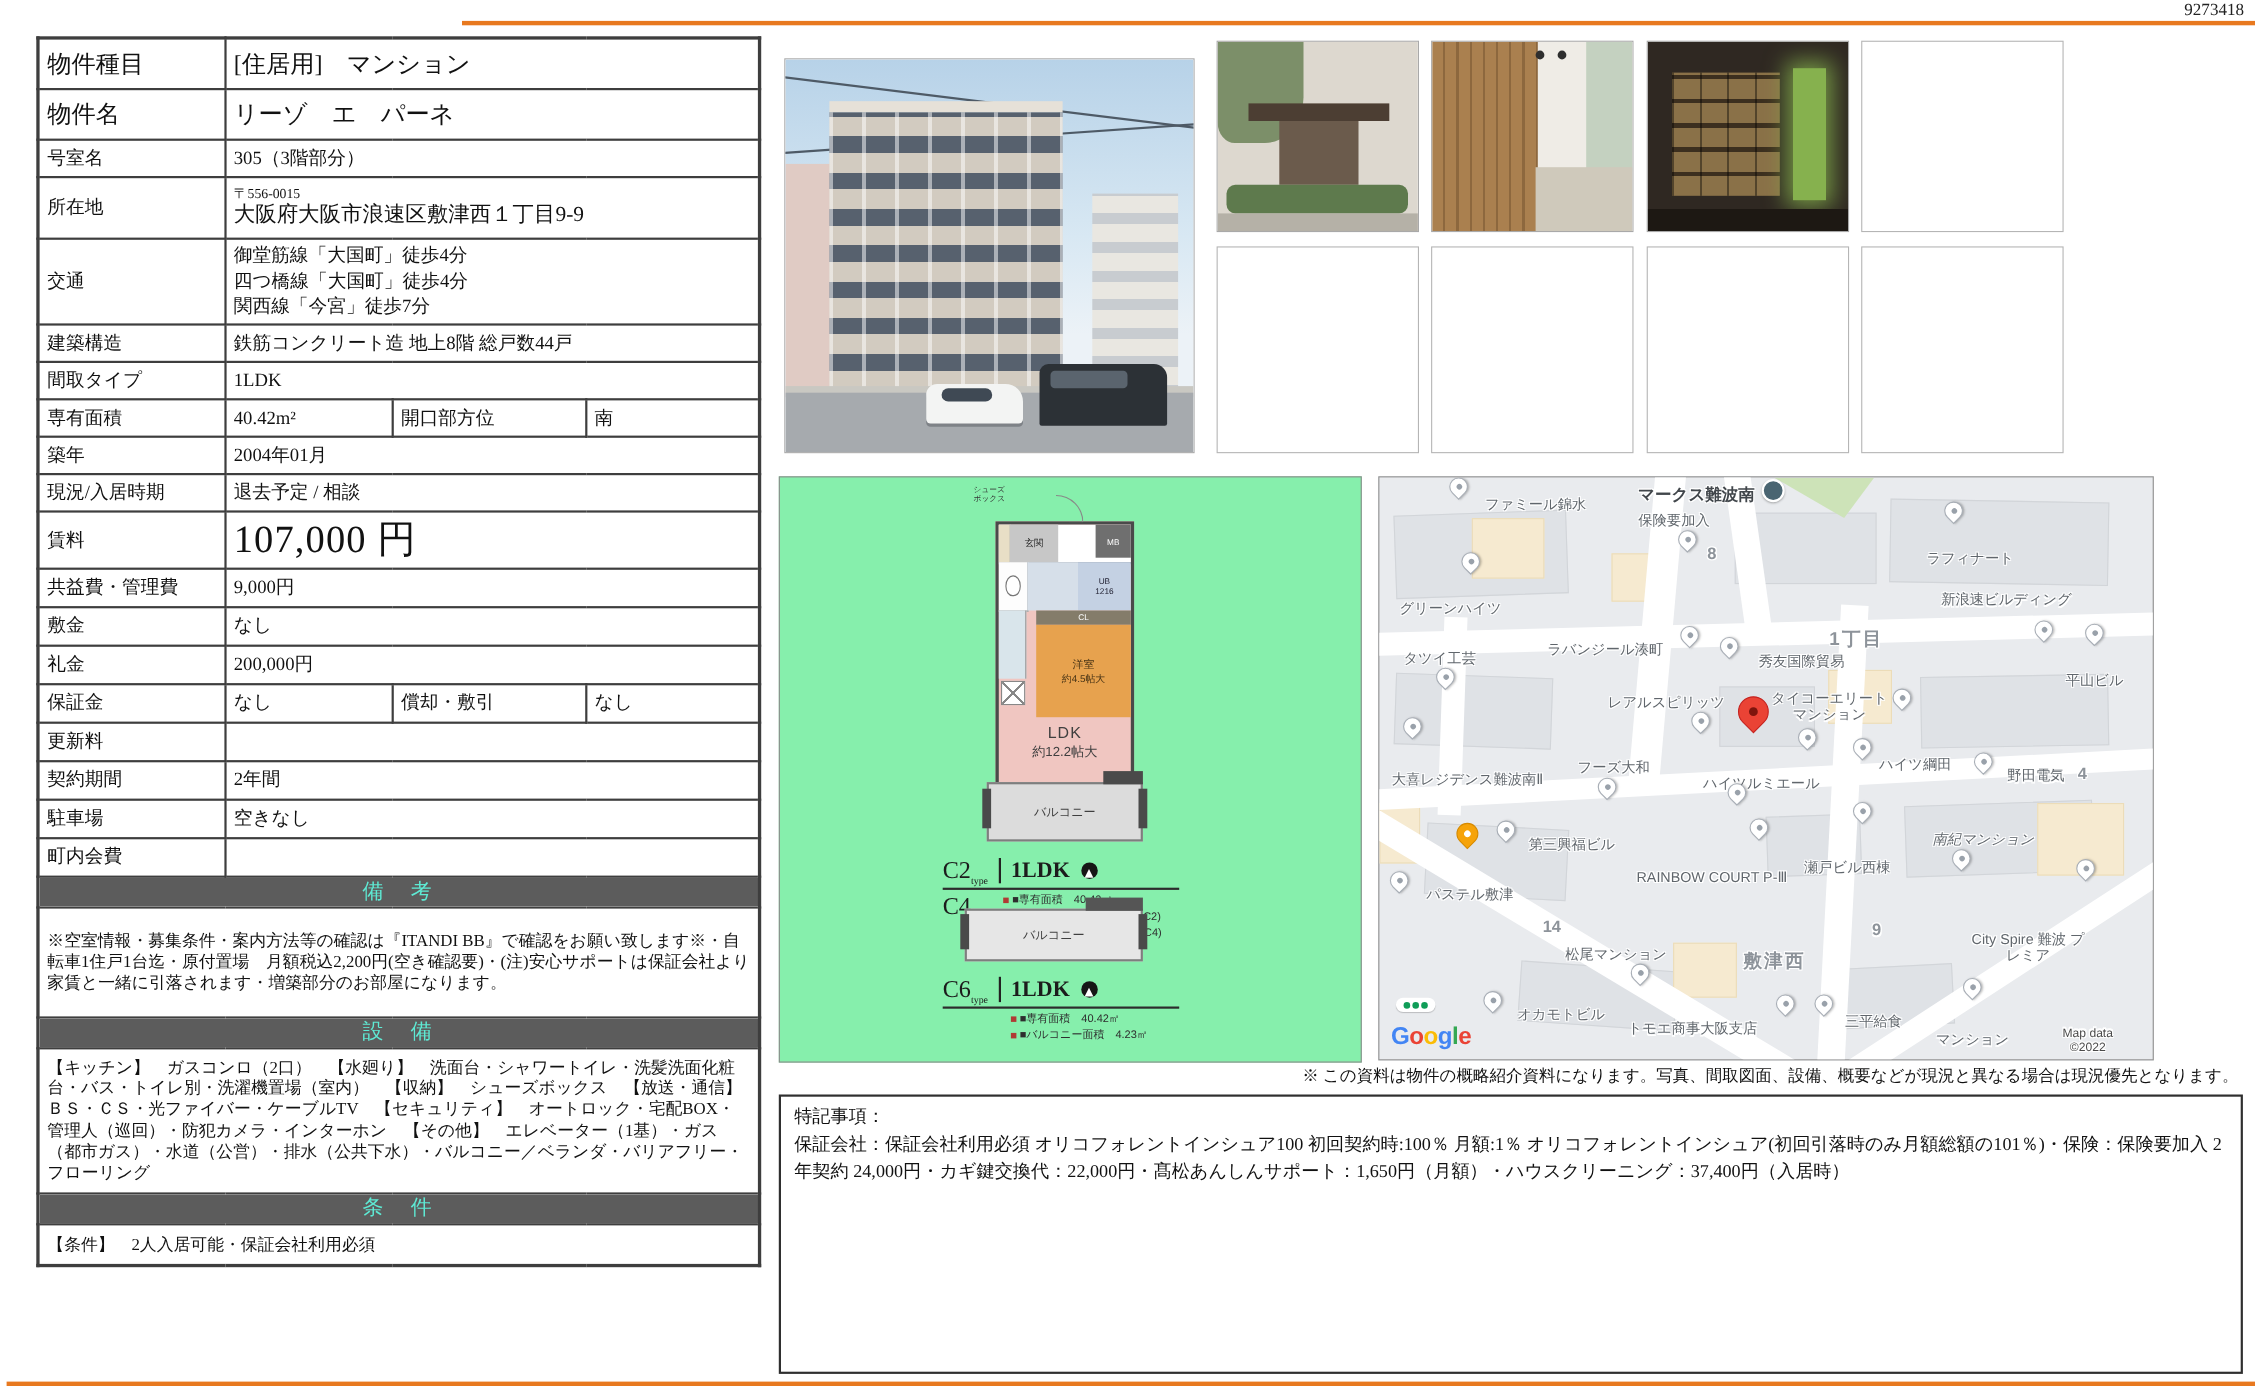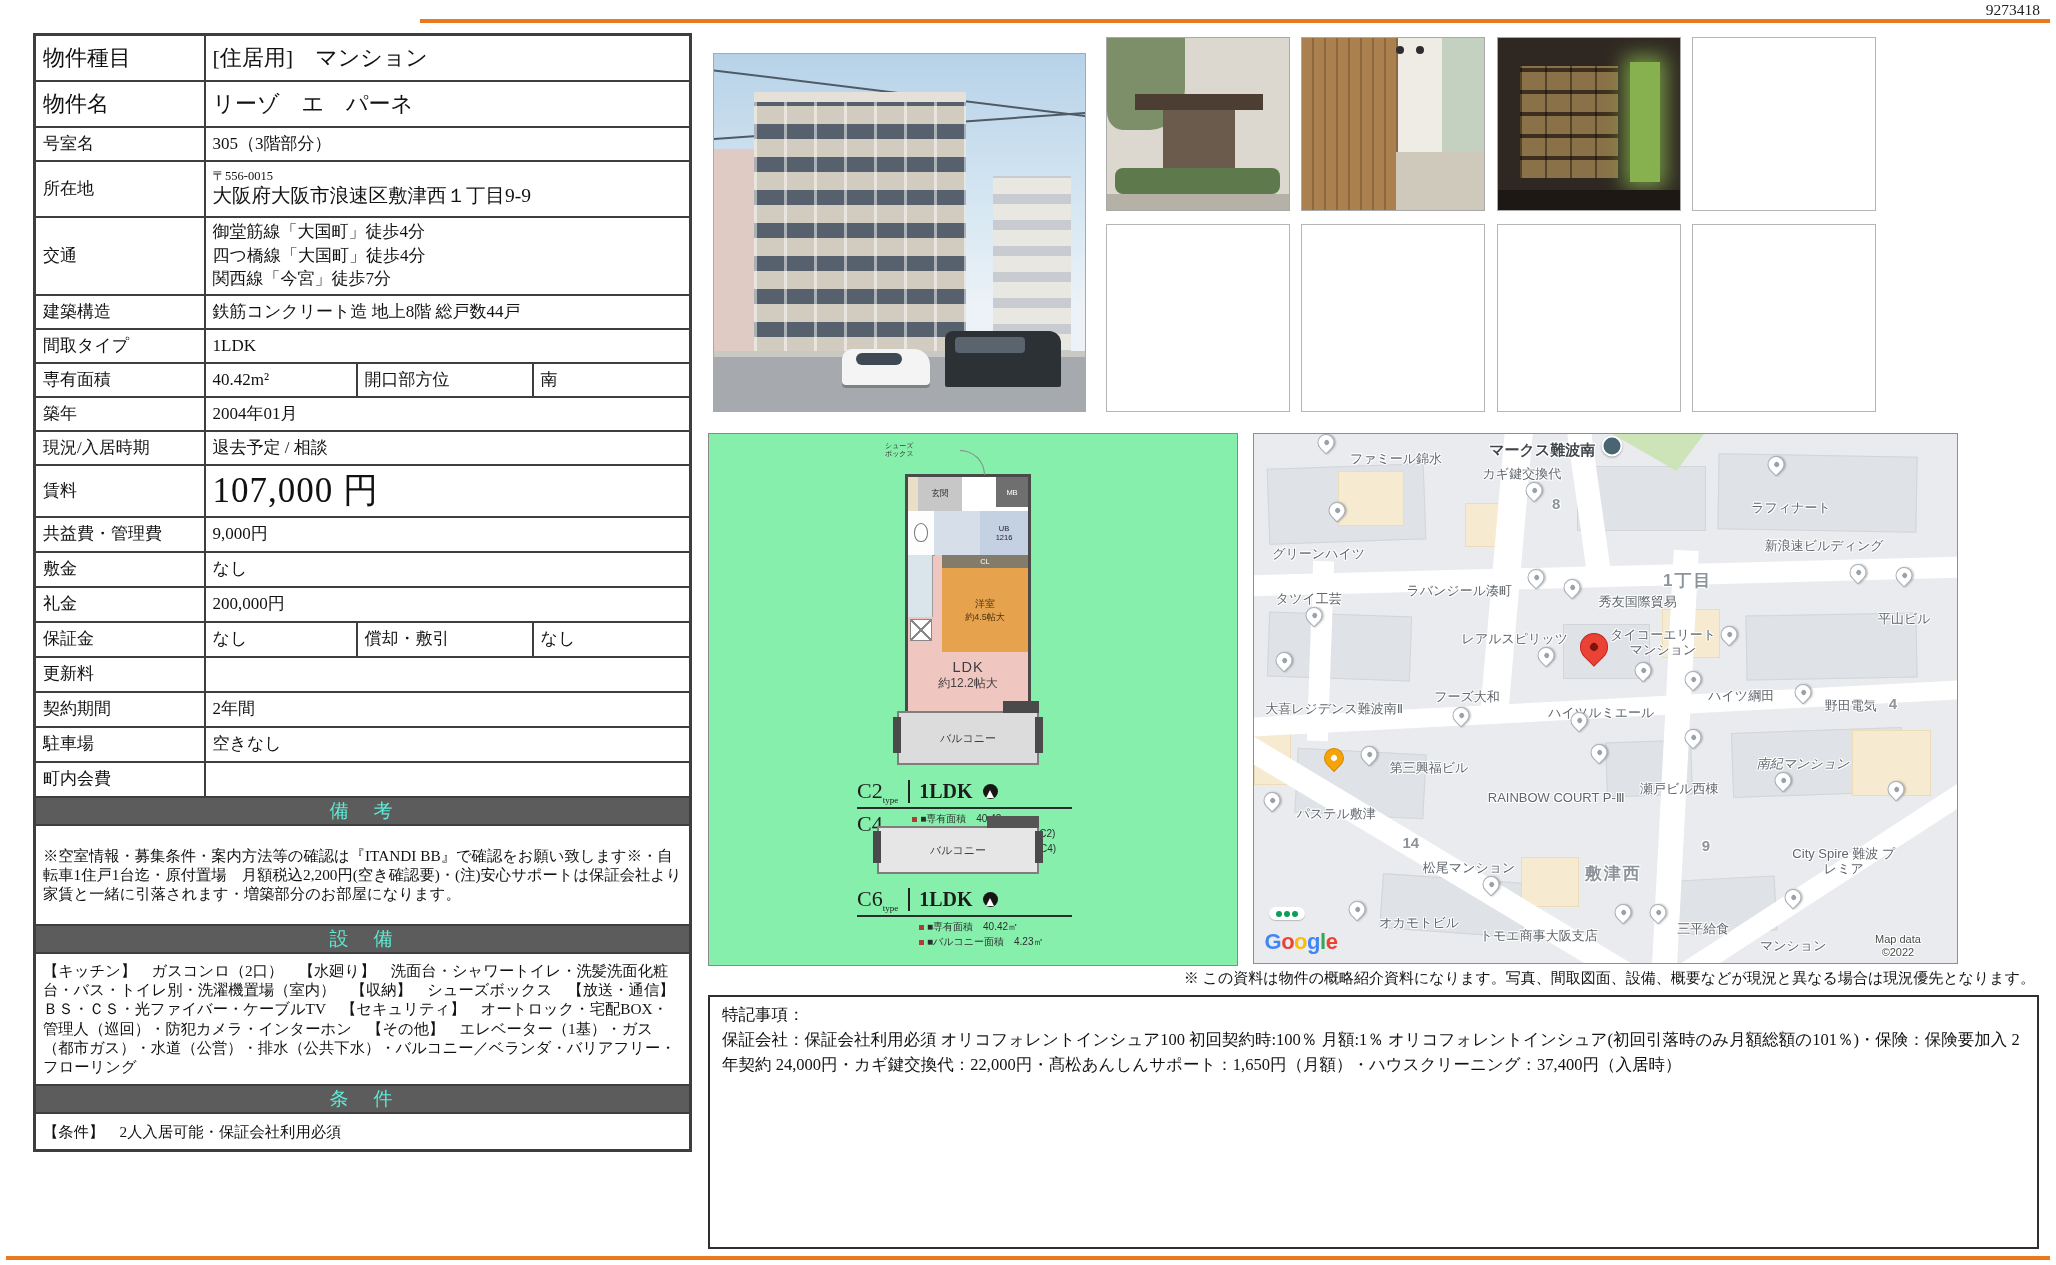--- a/index.html
+++ b/index.html
@@ -442,38 +442,38 @@
         <div class="pin white" style="left: 33.7%; top: 86.8%;"></div>
         <div class="pin white" style="left: 14.7%; top: 91.5%;"></div>
         <div class="pin white" style="left: 57.5%; top: 92.1%;"></div>
         <div class="pin white" style="left: 52.5%; top: 92.1%;"></div>
         <div class="pin white" style="left: 76.7%; top: 89.2%;"></div>
         <div class="pin red" style="left: 48.4%; top: 42.9%;"></div>
         <div class="pin orange" style="left: 11.4%; top: 63.1%;"></div>
         <div class="pin teal" style="left: 50.9%; top: 2.3%;"></div>
         <div class="maplabel " style="left: 20.2%; top: 4.7%;">ファミール錦水</div>
         <div class="maplabel big" style="left: 41%; top: 3%;">マークス難波南</div>
-        <div class="maplabel " style="left: 38.1%; top: 7.6%;">カギ鍵交換代</div>
+        <div class="maplabel " style="left: 38.1%; top: 7.6%;">保険要加入</div>
         <div class="maplabel num" style="left: 43%; top: 13.2%;">8</div>
         <div class="maplabel " style="left: 76.4%; top: 14%;">ラフィナート</div>
         <div class="maplabel " style="left: 81.1%; top: 21.2%;">新浪速ビルディング</div>
         <div class="maplabel " style="left: 9.2%; top: 22.7%;">グリーンハイツ</div>
         <div class="maplabel " style="left: 29.2%; top: 29.7%;">ラバンジール湊町</div>
         <div class="maplabel area" style="left: 61.7%; top: 27.8%;">1丁目</div>
         <div class="maplabel " style="left: 54.6%; top: 31.8%;">秀友国際貿易</div>
         <div class="maplabel " style="left: 7.8%; top: 31.2%;">タツイ工芸</div>
         <div class="maplabel " style="left: 92.5%; top: 35%;">平山ビル</div>
         <div class="maplabel " style="left: 37.1%; top: 38.8%;">レアルスピリッツ</div>
         <div class="maplabel " style="left: 58.2%; top: 39.5%;">タイコーエリート
 マンション</div>
         <div class="maplabel " style="left: 69.3%; top: 49.5%;">ハイツ綱田</div>
         <div class="maplabel " style="left: 84.9%; top: 51.4%;">野田電気</div>
         <div class="maplabel num" style="left: 90.9%; top: 51%;">4</div>
         <div class="maplabel " style="left: 11.4%; top: 52%;">大喜レジデンス難波南Ⅱ</div>
-        <div class="maplabel " style="left: 30.3%; top: 49.9%; font-family: Liberation Mono, monospace;">フーズ大和</div>
+        <div class="maplabel " style="left: 30.3%; top: 49.9%;">フーズ大和</div>
         <div class="maplabel " style="left: 49.4%; top: 52.8%;">ハイツルミエール</div>
         <div class="maplabel " style="left: 24.9%; top: 63.1%;">第三興福ビル</div>
         <div class="maplabel " style="left: 43%; top: 68.8%;">RAINBOW COURT P-Ⅲ</div>
         <div class="maplabel " style="left: 11.7%; top: 71.8%;">パステル敷津</div>
         <div class="maplabel " style="left: 78.1%; top: 62.4%; font-style: italic;">南紀マンション</div>
         <div class="maplabel " style="left: 60.5%; top: 67.1%;">瀬戸ビル西棟</div>
         <div class="maplabel num" style="left: 22.3%; top: 77.3%;">14</div>
         <div class="maplabel num" style="left: 64.3%; top: 77.9%;">9</div>
         <div class="maplabel " style="left: 83.9%; top: 75.6%; margin-top: 28px;">City Spire 難波 プレミア</div>
         <div class="maplabel " style="left: 30.6%; top: 82%;">松尾マンション</div>

